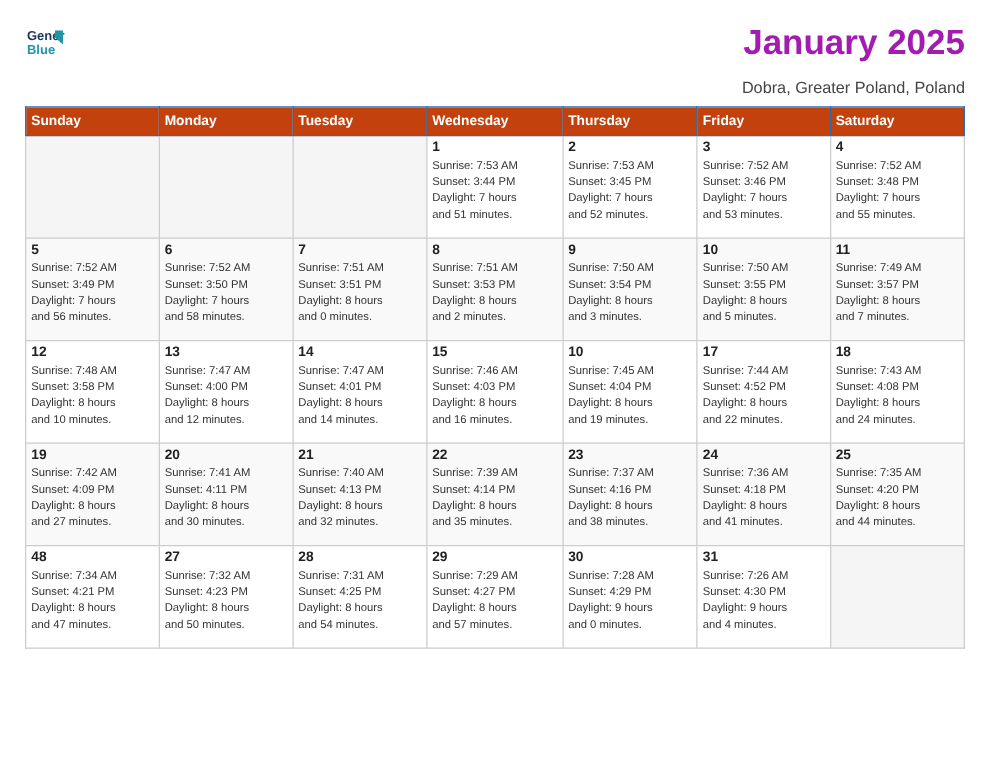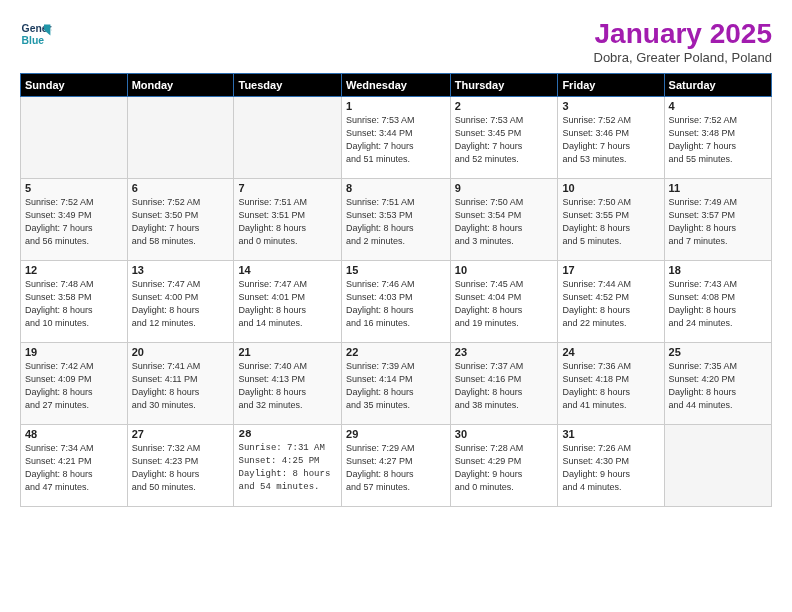--- a/index.html
+++ b/index.html
@@ -34,28 +34,29 @@
       text-align: right;
     }
     .main-title {
       font-size: 28px;
       font-weight: bold;
       color: #a21caf;
     }
     .subtitle {
       font-size: 13px;
       color: #444;
+      margin-top: 12px;
     }
     .calendar {
       width: 100%;
       border-collapse: collapse;
       font-size: 9.5px;
     }
     .calendar th {
-      background: #000000;
+      background: #c2410c;
       color: #fff;
       padding: 5px 4px;
       text-align: left;
       font-size: 11px;
       border: 1px solid #2b6cb0;
     }
     .calendar td {
       border: 1px solid #ccc;
       vertical-align: top;
       padding: 3px 4px;
@@ -303,21 +304,21 @@
 Daylight: 8 hours
 and 47 minutes.</div>
           </td>
           <td style="background: rgb(255, 255, 255);">
             <div class="day-number">27</div>
             <div class="day-info" style="white-space: pre-line;">Sunrise: 7:32 AM
 Sunset: 4:23 PM
 Daylight: 8 hours
 and 50 minutes.</div>
           </td>
-          <td style="background: rgb(255, 255, 255); font-family: Liberation Mono, monospace;">
+          <td style="background: rgb(255, 255, 255);">
             <div class="day-number">28</div>
             <div class="day-info" style="white-space: pre-line;">Sunrise: 7:31 AM
 Sunset: 4:25 PM
 Daylight: 8 hours
 and 54 minutes.</div>
           </td>
           <td style="background: rgb(255, 255, 255);">
             <div class="day-number">29</div>
             <div class="day-info" style="white-space: pre-line;">Sunrise: 7:29 AM
 Sunset: 4:27 PM

